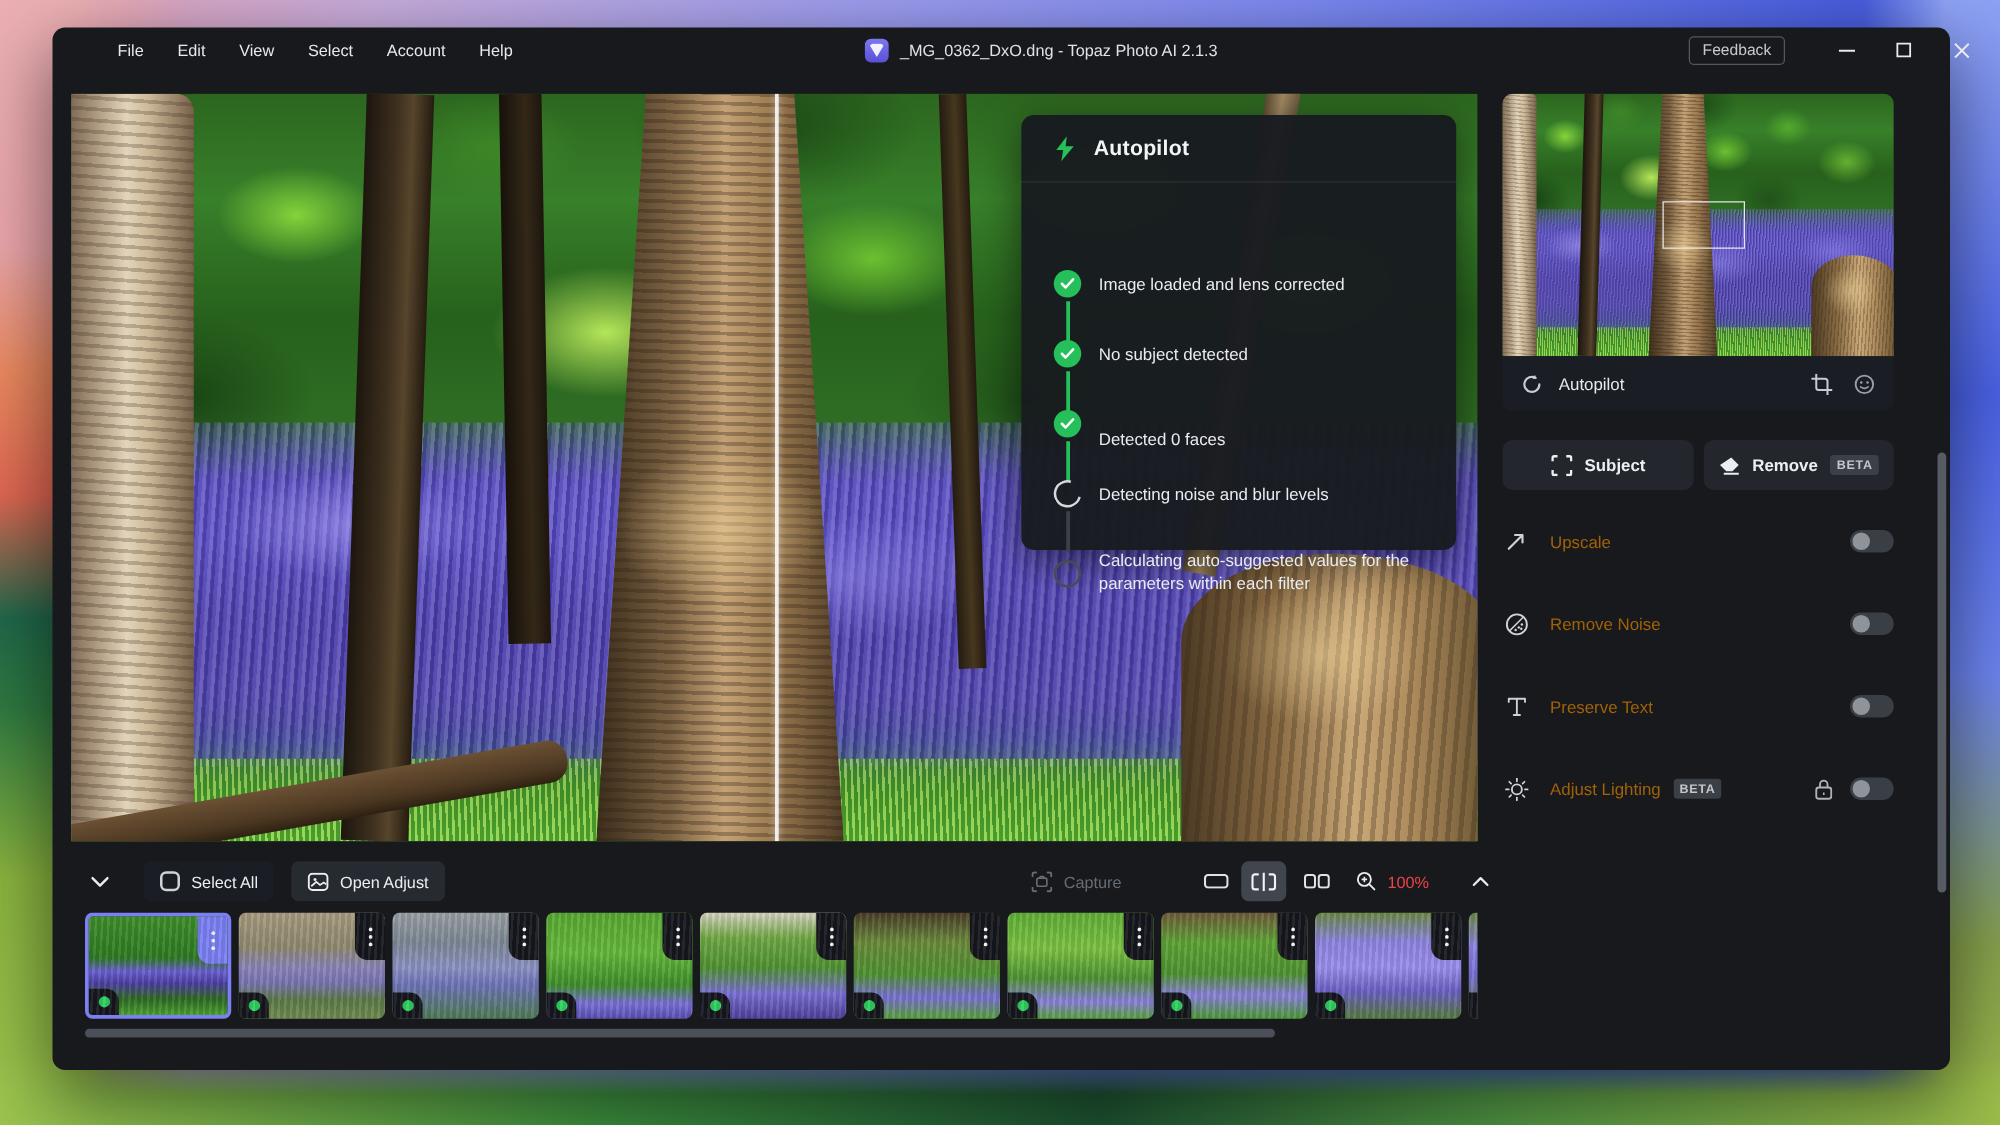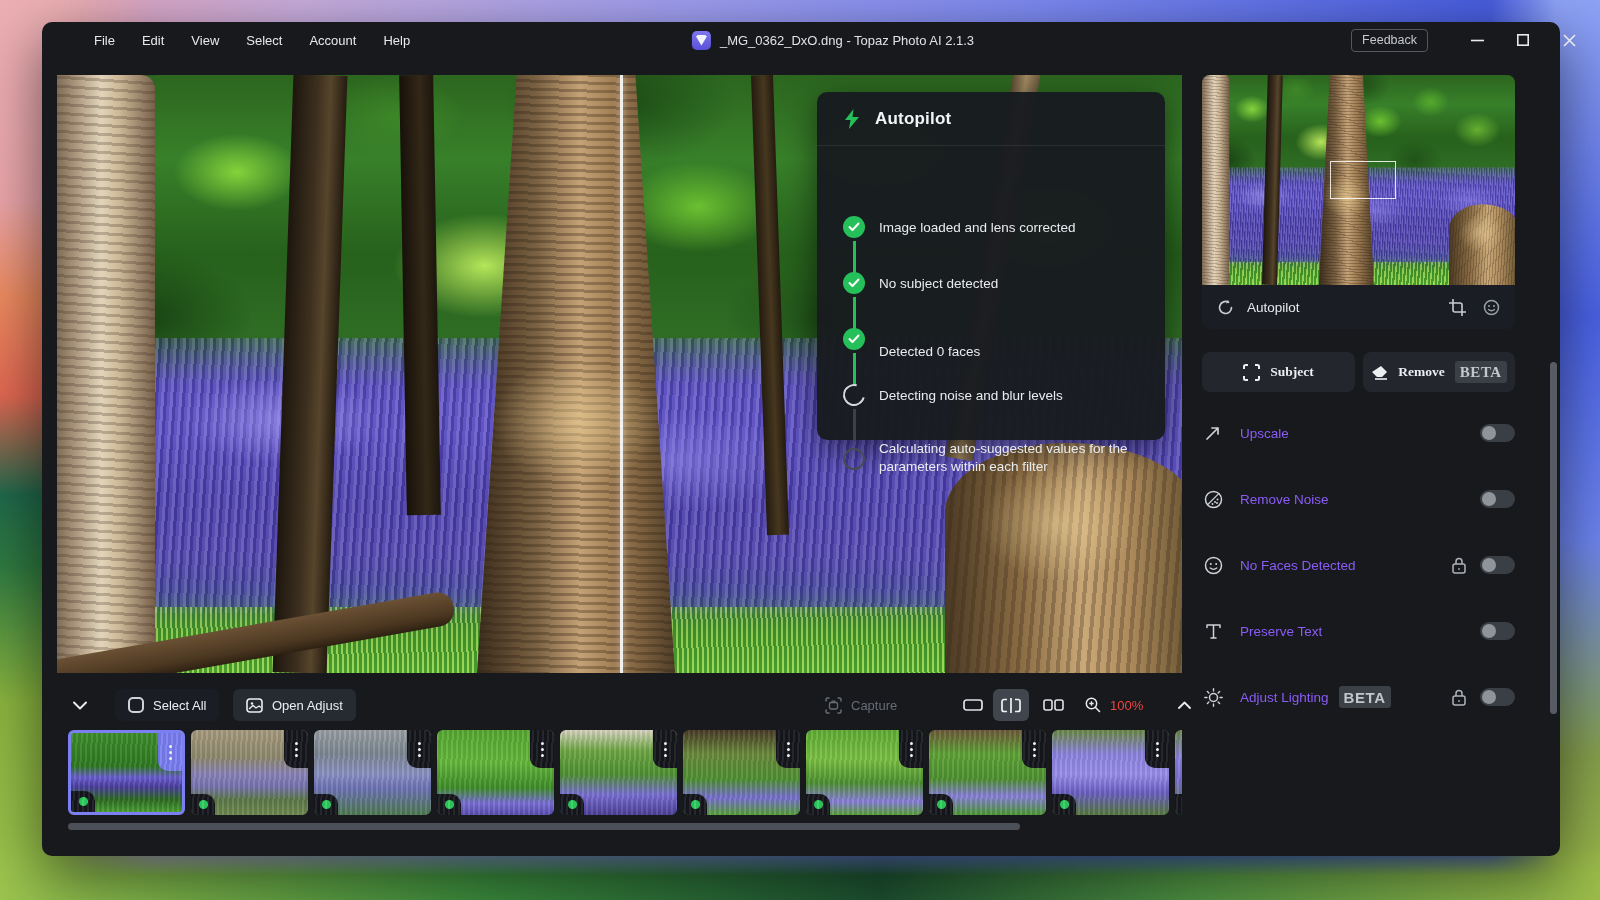--- a/index.html
+++ b/index.html
@@ -118,31 +118,31 @@
   .mini-scene { position:absolute; left:0; top:0; width:1125px; height:598px;
     transform:scale(0.2782,0.3512); transform-origin:0 0; }
   .viewport-rect { position:absolute; left:128px; top:86px; width:66px; height:38px;
     border:1.5px solid rgba(255,255,255,.85); }
   .ap-row { position:absolute; left:1160px; top:263px; width:313px; height:44px; background:#1a1d23;
     border-radius:0 0 8px 8px; display:flex; align-items:center; padding:0 15px; gap:13px; }
   .ap-row .lbl { font-size:13.5px; color:#e7e9ec; }
   .ap-row .right-icons { margin-left:auto; display:flex; align-items:center; gap:17px; }
 
   .tool-btn { position:absolute; top:330px; height:40px; background:#23262d; border-radius:8px;
-    display:flex; align-items:center; justify-content:center; gap:10px;font-family:Liberation Serif, serif; }
+    display:flex; align-items:center; justify-content:center; gap:10px; }
   .tool-btn .lbl { font-size:13.5px; font-weight:700; color:#eceef1; }
   .btn-subject { left:1160px; width:153px; }
   .btn-remove { left:1321px; width:152px; }
-  .beta-badge { background:#3b3f46; color:#c3c7cd; font-size:15px; font-weight:700; letter-spacing:.6px;
+  .beta-badge { background:#3b3f46; color:#c3c7cd; font-size:10px; font-weight:700; letter-spacing:.6px;
     border-radius:3px; padding:2.5px 5px; }
 
   .filters { position:absolute; left:1160px; top:378px; width:313px; }
   .filter-row { height:66px; display:flex; align-items:center; }
   .filter-row .f-icon { width:22px; display:flex; justify-content:center; color:#ced2d7; }
-  .filter-row .f-label { margin-left:16px; font-size:13.5px; color:#8b5cf6; }
+  .filter-row .f-label { margin-left:16px; font-size:13.5px; color:#a16207; }
   .filter-row .f-right { margin-left:auto; display:flex; align-items:center; gap:14px; }
   .filter-row .beta-badge { margin-left:10px; }
   .toggle { width:35px; height:18px; border-radius:9px; background:#3a3f46; position:relative; }
   .toggle .knob { position:absolute; left:2px; top:2px; width:14px; height:14px; border-radius:50%; background:#8f949b; }
 
   .save-btn { position:absolute; left:1160px; top:768px; width:313px; height:52px; background:#2c3037;
     border-radius:8px; display:flex; align-items:center; justify-content:center; }
   .save-btn .lbl { font-size:14px; color:#b6bbc2; }
   .save-btn .s-icon { position:absolute; right:17px; color:#c6cad0; }
 
@@ -380,41 +380,20 @@
       </span>
       <span class="f-label">Remove Noise</span>
       <span class="f-right">
         <span class="toggle">
             <span class="knob"></span>
           </span>
       </span>
     </div>
 
 
-    <div class="filter-row">
-      <span class="f-icon">
-        <svg width="19" height="19" viewBox="0 0 19 19">
-          <circle cx="9.5" cy="9.5" r="8" fill="none" stroke="#ced2d7" stroke-width="1.5"></circle>
-          <circle cx="6.8" cy="8" r="1" fill="#ced2d7"></circle>
-            <circle cx="12.2" cy="8" r="1" fill="#ced2d7"></circle>
-          <path d="M6.2 12 Q9.5 14.6 12.8 12" fill="none" stroke="#ced2d7" stroke-width="1.3" stroke-linecap="round"></path>
-        </svg>
-      </span>
-      <span class="f-label">No Faces Detected</span>
-      <span class="f-right">
-        <svg width="14" height="17" viewBox="0 0 14 17">
-          <rect x="1" y="7" width="12" height="9" rx="2" fill="none" stroke="#aeb3ba" stroke-width="1.5"></rect>
-          <path d="M4 7 V4.5 A3 3 0 0 1 10 4.5 V7" fill="none" stroke="#aeb3ba" stroke-width="1.5"></path>
-          <line x1="7" y1="11" x2="7" y2="13" stroke="#aeb3ba" stroke-width="1.3"></line>
-        </svg>
-        <span class="toggle">
-            <span class="knob"></span>
-          </span>
-      </span>
-    </div>
 
     <div class="filter-row">
       <span class="f-icon">
         <svg width="17" height="17" viewBox="0 0 17 17">
           <path d="M2 2 H15 M8.5 2 V15 M6 15 H11 M2 2 V4.5 M15 2 V4.5" fill="none" stroke="#ced2d7" stroke-width="1.5" stroke-linecap="round"></path>
         </svg>
       </span>
       <span class="f-label">Preserve Text</span>
       <span class="f-right">
         <span class="toggle">

